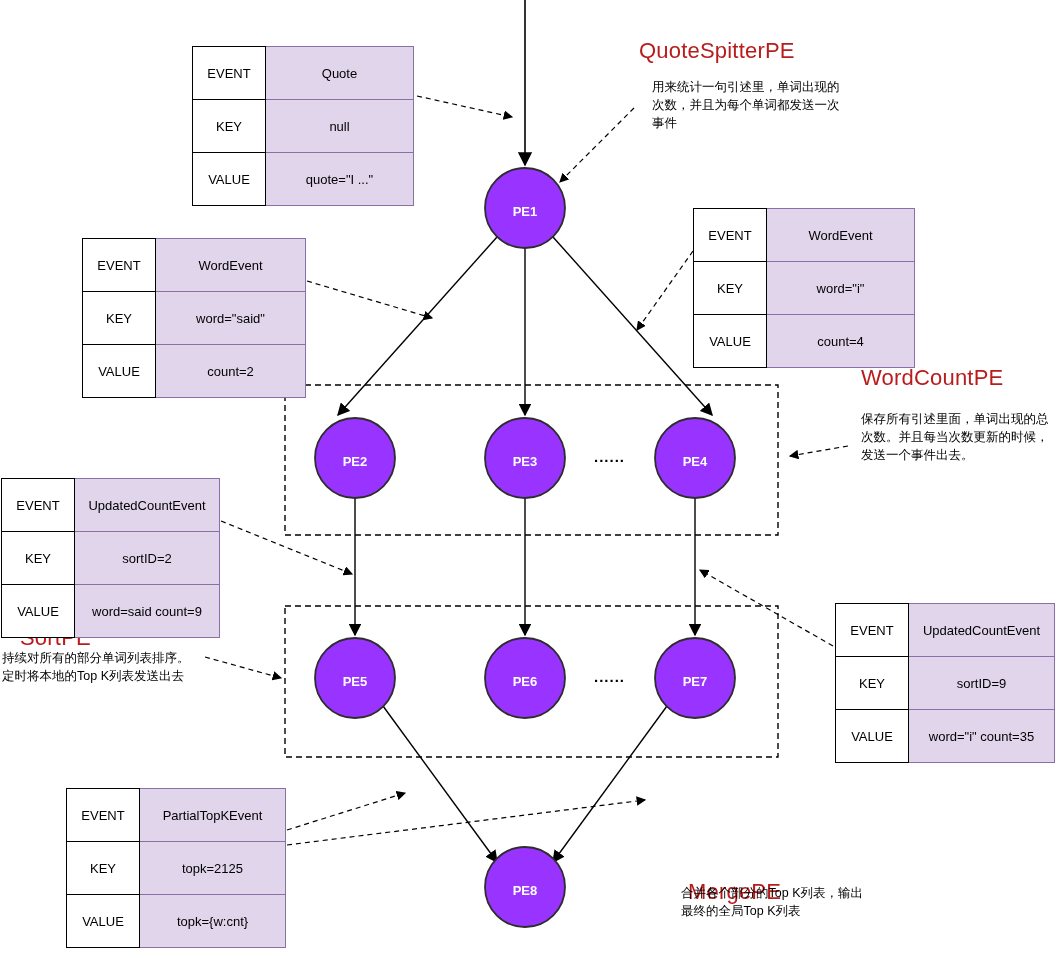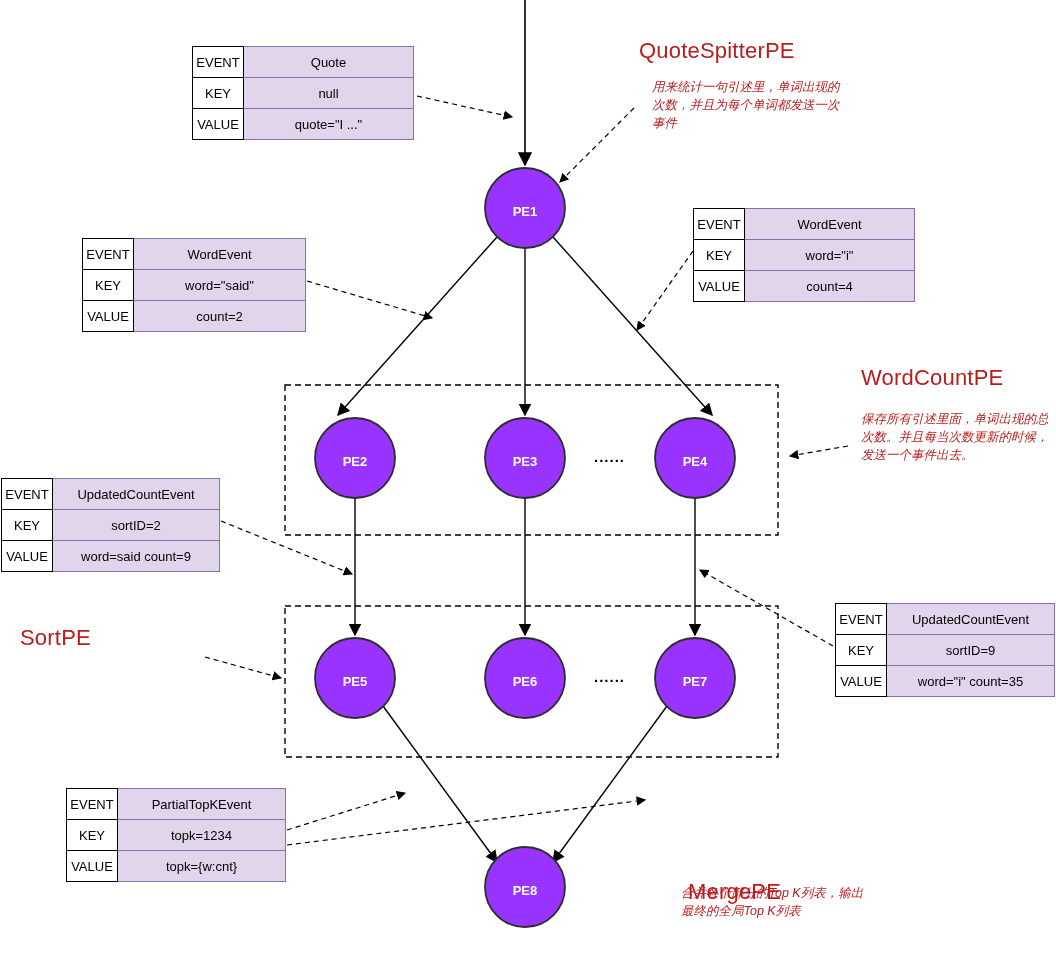--- a/index.html
+++ b/index.html
@@ -2,27 +2,27 @@
 <html><head>
 <meta charset="utf-8">
 <style>
   html,body{margin:0;padding:0;background:#ffffff;}
   body{width:1056px;height:958px;position:relative;overflow:hidden;
        font-family:"Liberation Sans","DejaVu Sans",sans-serif;}
   #stage{position:absolute;left:0;top:0;width:1056px;height:958px;}
   svg.layer{position:absolute;left:0;top:0;width:1056px;height:958px;}
   .evt-table{position:absolute;border-collapse:collapse;background:#ffffff;}
   .evt-table td{border:1px solid #8a6fa8;font-size:13px;color:#000;
-                padding:0;height:30px;text-align:center;white-space:nowrap;}
+                padding:11px;height:30px;text-align:center;white-space:nowrap;}
   .evt-table td.lbl{background:#ffffff;border:1px solid #000;width:50px;}
   .evt-table td.val{background:#e1d5ec;margin-left:8px;}
   .title{position:absolute;font-size:22px;font-weight:normal;color:#b91c1c;
          letter-spacing:.2px;white-space:nowrap;}
-  .desc{position:absolute;font-size:12.5px;color:#b91c1c;line-height:1.45;
-        white-space:pre-line;font-style:italic;}
+  .desc{position:absolute;font-size:12.5px;color:#000000;line-height:1.45;
+        white-space:pre-line;}
   .pe-label{font-size:13px;font-weight:bold;fill:#ffffff;
             font-family:"Liberation Sans","DejaVu Sans",sans-serif;}
   .dots{position:absolute;font-size:15px;font-weight:bold;color:#000;letter-spacing:1px;}
 </style>
 </head>
 <body>
 
 <div id="stage">
 
   <svg class="layer" viewBox="0 0 1056 958">
@@ -104,20 +104,22 @@
   <div class="desc" style="left:652px;top:78px;width:210px;">用来统计一句引述里，单词出现的
 次数，并且为每个单词都发送一次
 事件</div>
 
   <div class="title" style="left:861px;top:365px;text-align:right;">WordCountPE</div>
   <div class="desc" style="left:861px;top:410px;width:200px;">保存所有引述里面，单词出现的总
 次数。并且每当次数更新的时候，
 发送一个事件出去。</div>
 
   <div class="title" style="left:20px;top:625px;">SortPE</div>
+  <div class="desc" style="left:2px;top:649px;width:215px;">持续对所有的部分单词列表排序。
+定时将本地的Top K列表发送出去</div>
 
   <div class="title" style="left:688px;top:843px;margin-top:36px;">MergePE</div>
   <div class="desc" style="left:681px;top:884px;width:210px;">合并各个部分的Top K列表，输出
 最终的全局Top K列表</div>
 
   <table class="evt-table" style="left:192px;top:46px;width:222px;">
     <tbody>
         <tr>
       <td class="lbl">EVENT</td>
       <td class="val">Quote</td>
@@ -202,21 +204,21 @@
     </table>
 
   <table class="evt-table" style="left:66px;top:788px;width:220px;">
     <tbody>
         <tr>
       <td class="lbl">EVENT</td>
       <td class="val">PartialTopKEvent</td>
     </tr>
     <tr>
       <td class="lbl">KEY</td>
-      <td class="val">topk=1234</td>
+      <td class="val">topk=2125</td>
     </tr>
     <tr>
       <td class="lbl">VALUE</td>
       <td class="val">topk={w:cnt}</td>
     </tr>
   </tbody>
     </table>
 
 </div>
 

